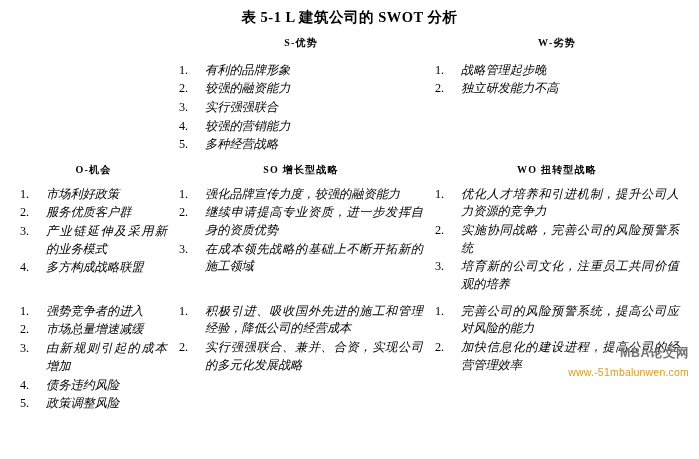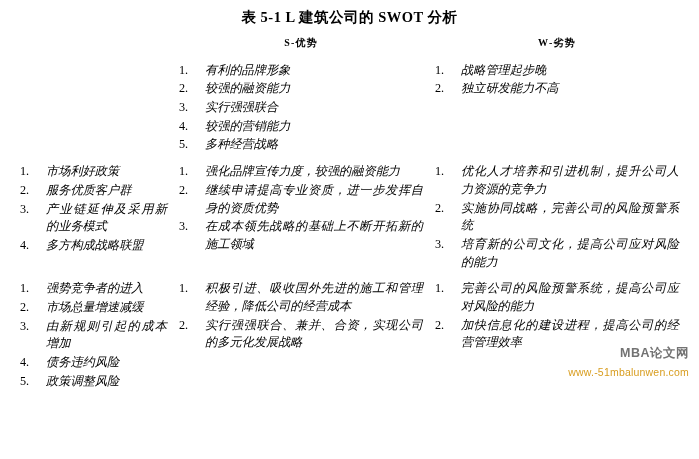--- a/index.html
+++ b/index.html
@@ -152,20 +152,25 @@
                 <span class="txt">战略管理起步晚</span>
               </li>
             <li>
                 <span class="num">2.</span>
                 <span class="txt">独立研发能力不高</span>
               </li>
           </ol>
         </td>
       </tr>
 
+      <tr class="thin-bot">
+        <td class="hdr">O-机会</td>
+        <td class="hdr vline">SO 增长型战略</td>
+        <td class="hdr vline">WO 扭转型战略</td>
+      </tr>
 
       <tr class="thin-bot">
         <td class="cell-pad">
           <ol class="lst">
             <li>
                 <span class="num">1.</span>
                 <span class="txt">市场利好政策</span>
               </li>
             <li>
                 <span class="num">2.</span>
@@ -202,21 +207,21 @@
             <li>
                 <span class="num">1.</span>
                 <span class="txt">优化人才培养和引进机制，提升公司人力资源的竞争力</span>
               </li>
             <li>
                 <span class="num">2.</span>
                 <span class="txt">实施协同战略，完善公司的风险预警系统</span>
               </li>
             <li>
                 <span class="num">3.</span>
-                <span class="txt">培育新的公司文化，提高公司应对风险的能力</span>
+                <span class="txt">培育新的公司文化，注重员工共同价值观的培养</span>
               </li>
           </ol>
         </td>
       </tr>
 
 
       <tr class="rule-bot">
         <td class="cell-pad">
           <ol class="lst">
             <li>

